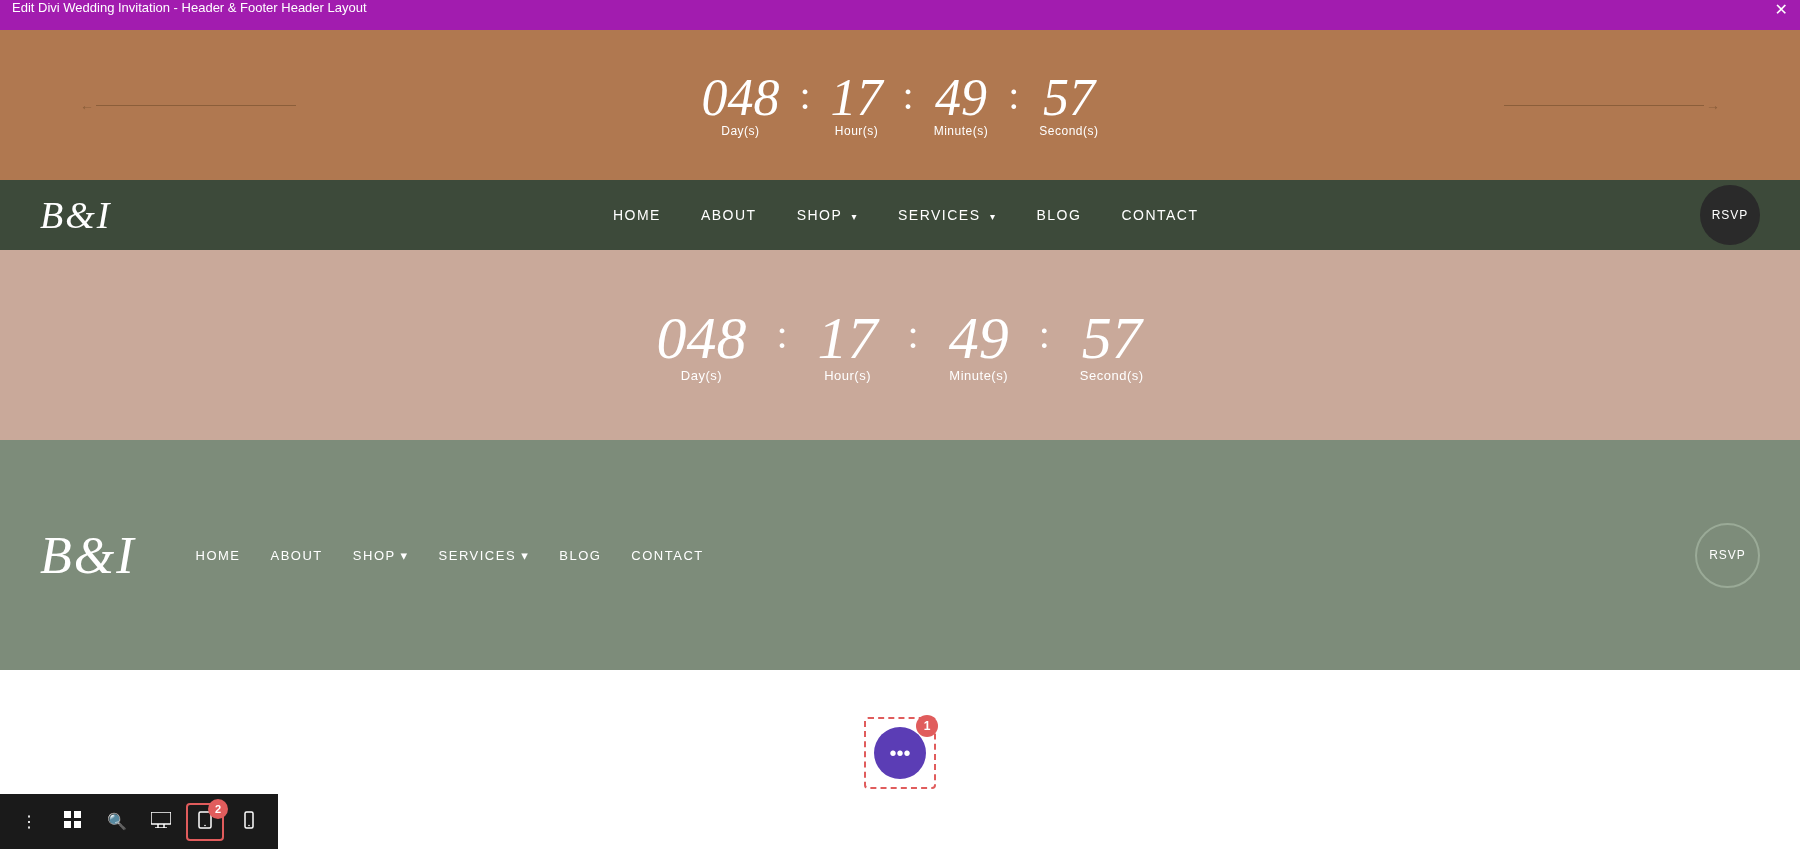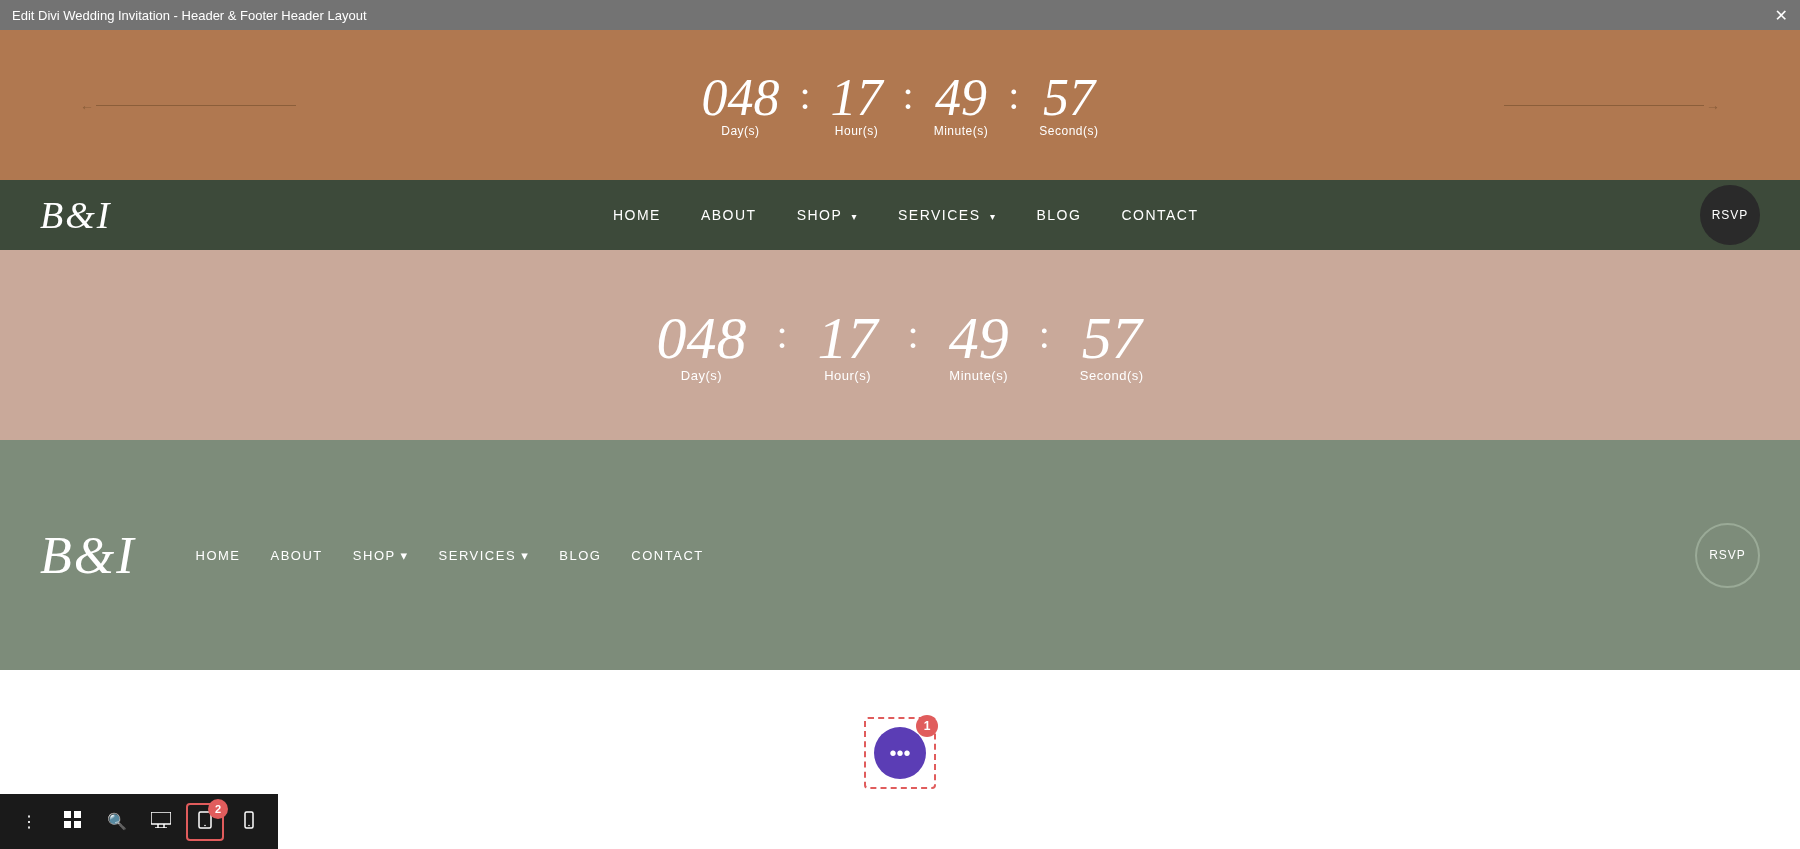--- a/index.html
+++ b/index.html
@@ -1,24 +1,23 @@
 <!DOCTYPE html>
 <html><head>
   <meta charset="utf-8">
   <style>
     * { margin: 0; padding: 0; box-sizing: border-box; }
     body { width: 1800px; height: 849px; overflow: hidden; font-family: 'Georgia', serif; background: #fff; }
 
     
     .title-bar {
-      background: #737373;
+      background: #a21caf;
       color: #fff;
       height: 30px;
       display: flex;
-      align-items: center;
       justify-content: space-between;
       padding: 0 12px;
       font-family: Arial, sans-serif;
       font-size: 13px;
       gap: 39px;
     }
     .title-bar-close {
       cursor: pointer;
       font-size: 16px;
       color: #fff;

